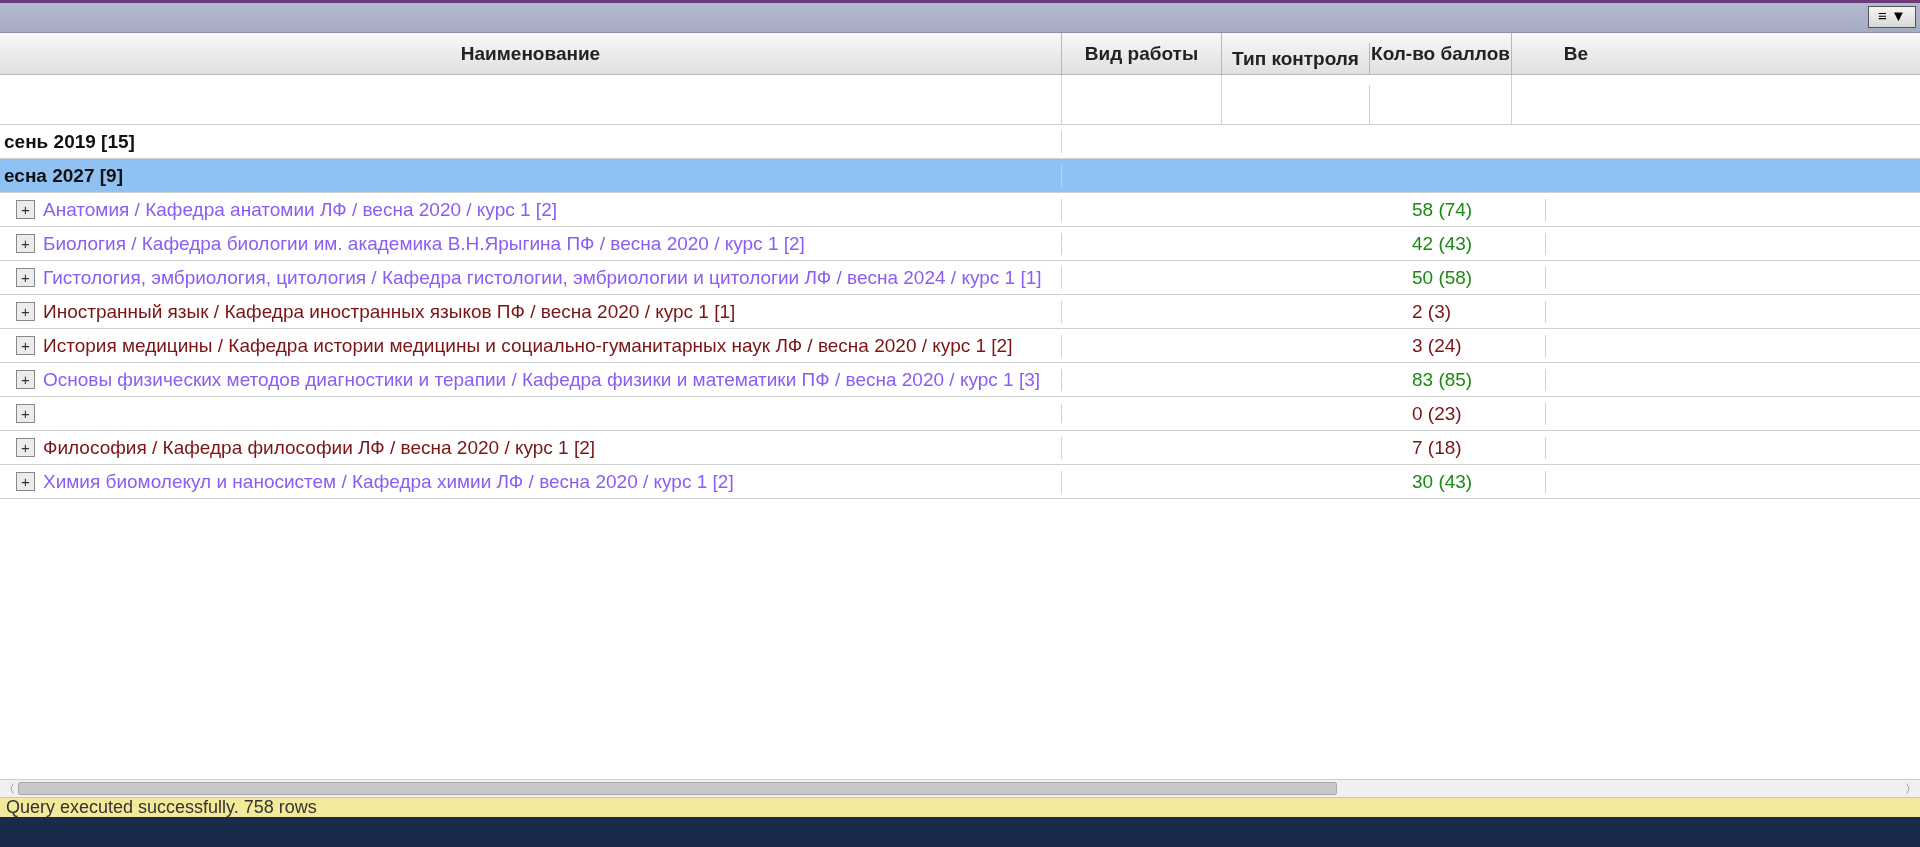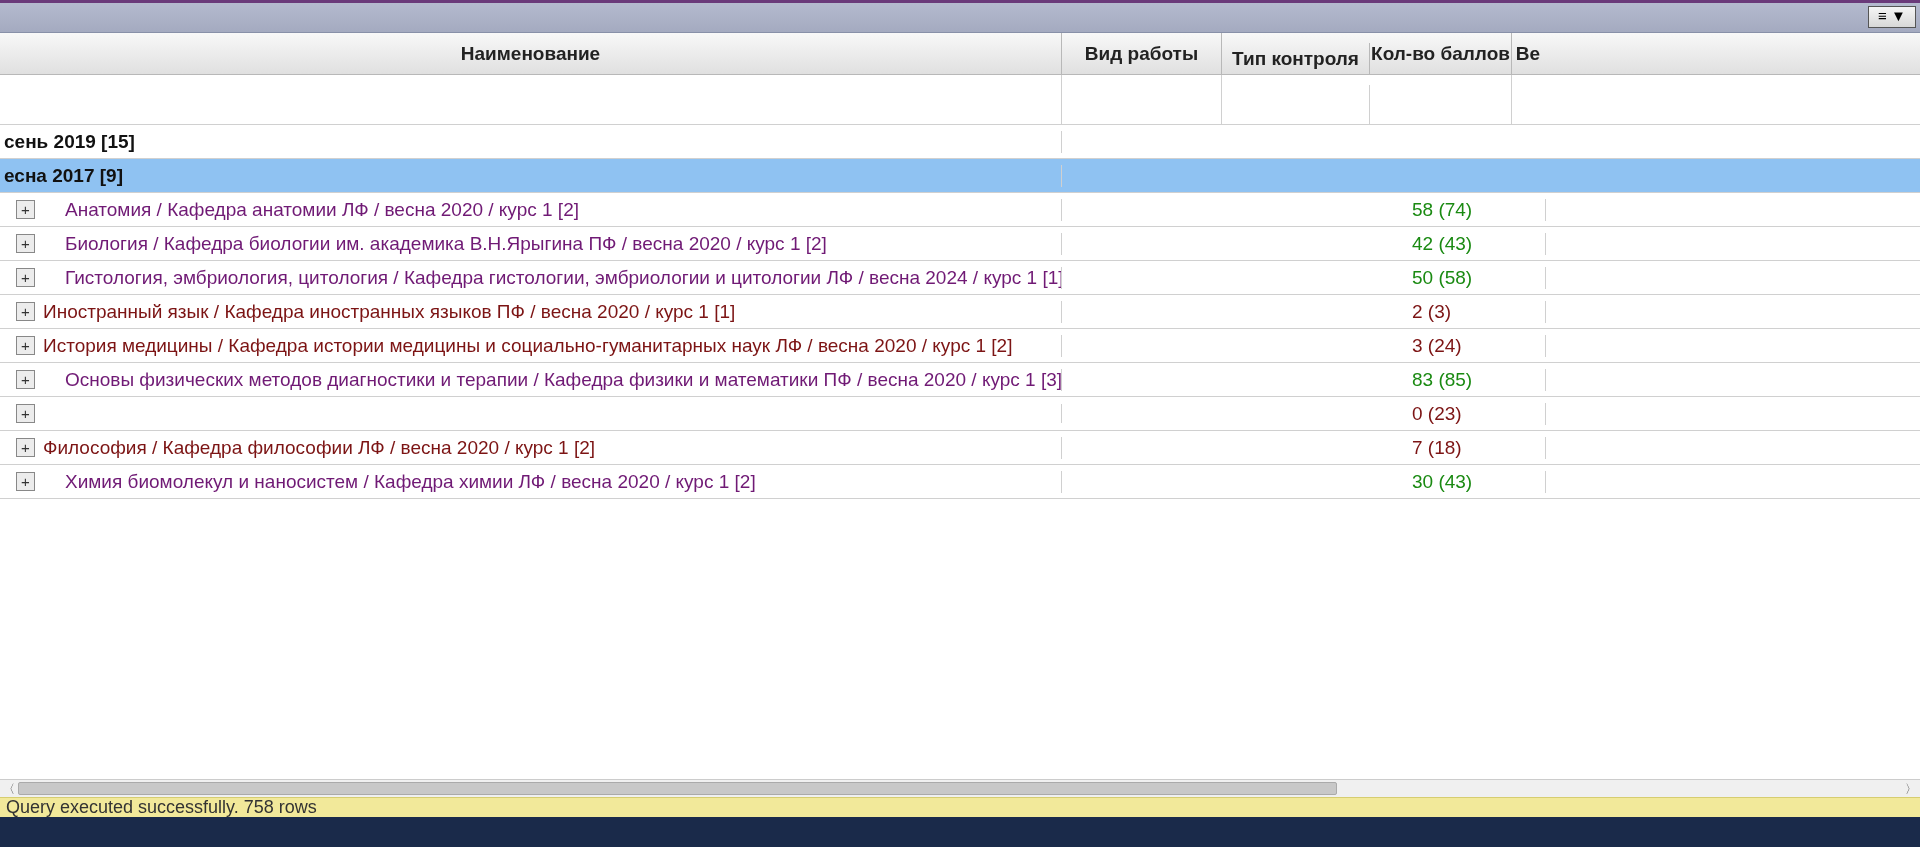--- a/index.html
+++ b/index.html
@@ -55,21 +55,21 @@
     align-items: center;
     justify-content: center;
     padding: 0 11px;
     white-space: nowrap;
     overflow: hidden;
   }
   .col-name   { width: 1062px; }
   .col-work   { width: 160px; }
   .col-ctrl   { width: 148px; margin-top: 10px; }
   .col-score  { width: 142px; }
-  .col-weight { width: 32px; border-right: none !important; }
+  .col-weight { width: 32px; border-right: none !important; margin-left: 48px; }
 
   .filter-row {
     display: flex;
     height: 50px;
     border-bottom: 1px solid #d0d0d0;
   }
   .filter-row > div { border-right: 1px solid #d0d0d0; }
 
   .body {
     flex: 1;
@@ -117,21 +117,21 @@
     margin-right: 8px;
     margin-left: 12px;
     cursor: pointer;
     color: #333;
     flex-shrink: 0;
     user-select: none;
   }
   .subject-link {
     cursor: pointer;
   }
-  .subject-green { color: #701a75; margin-left: 22px; }
+  .subject-green { color: #8b5cf6; }
   .subject-red   { color: #7c1414; }
   .score-green   { color: #1a8a12; }
   .score-red     { color: #7c1414; }
 
   .scrollbar-area {
     height: 18px;
     background: #f0f0f0;
     border-top: 1px solid #ccc;
     position: relative;
   }
@@ -202,21 +202,21 @@
         <div class="col-name">
           <span class="group-label">сень 2019 [15]</span>
         </div>
         <div class="col-work"></div>
         <div class="col-ctrl"></div>
         <div class="col-score"></div>
         <div class="col-weight"></div>
       </div>
       <div class="row selected">
         <div class="col-name">
-          <span class="group-label">есна 2017 [9]</span>
+          <span class="group-label">есна 2027 [9]</span>
         </div>
         <div class="col-work"></div>
         <div class="col-ctrl"></div>
         <div class="col-score"></div>
         <div class="col-weight"></div>
       </div>
       <div class="row">
         <div class="col-name">
           <span class="expand-btn">+</span>
           <span class="subject-link subject-green">Анатомия / Кафедра анатомии ЛФ / весна 2020 / курс 1 [2]</span>

